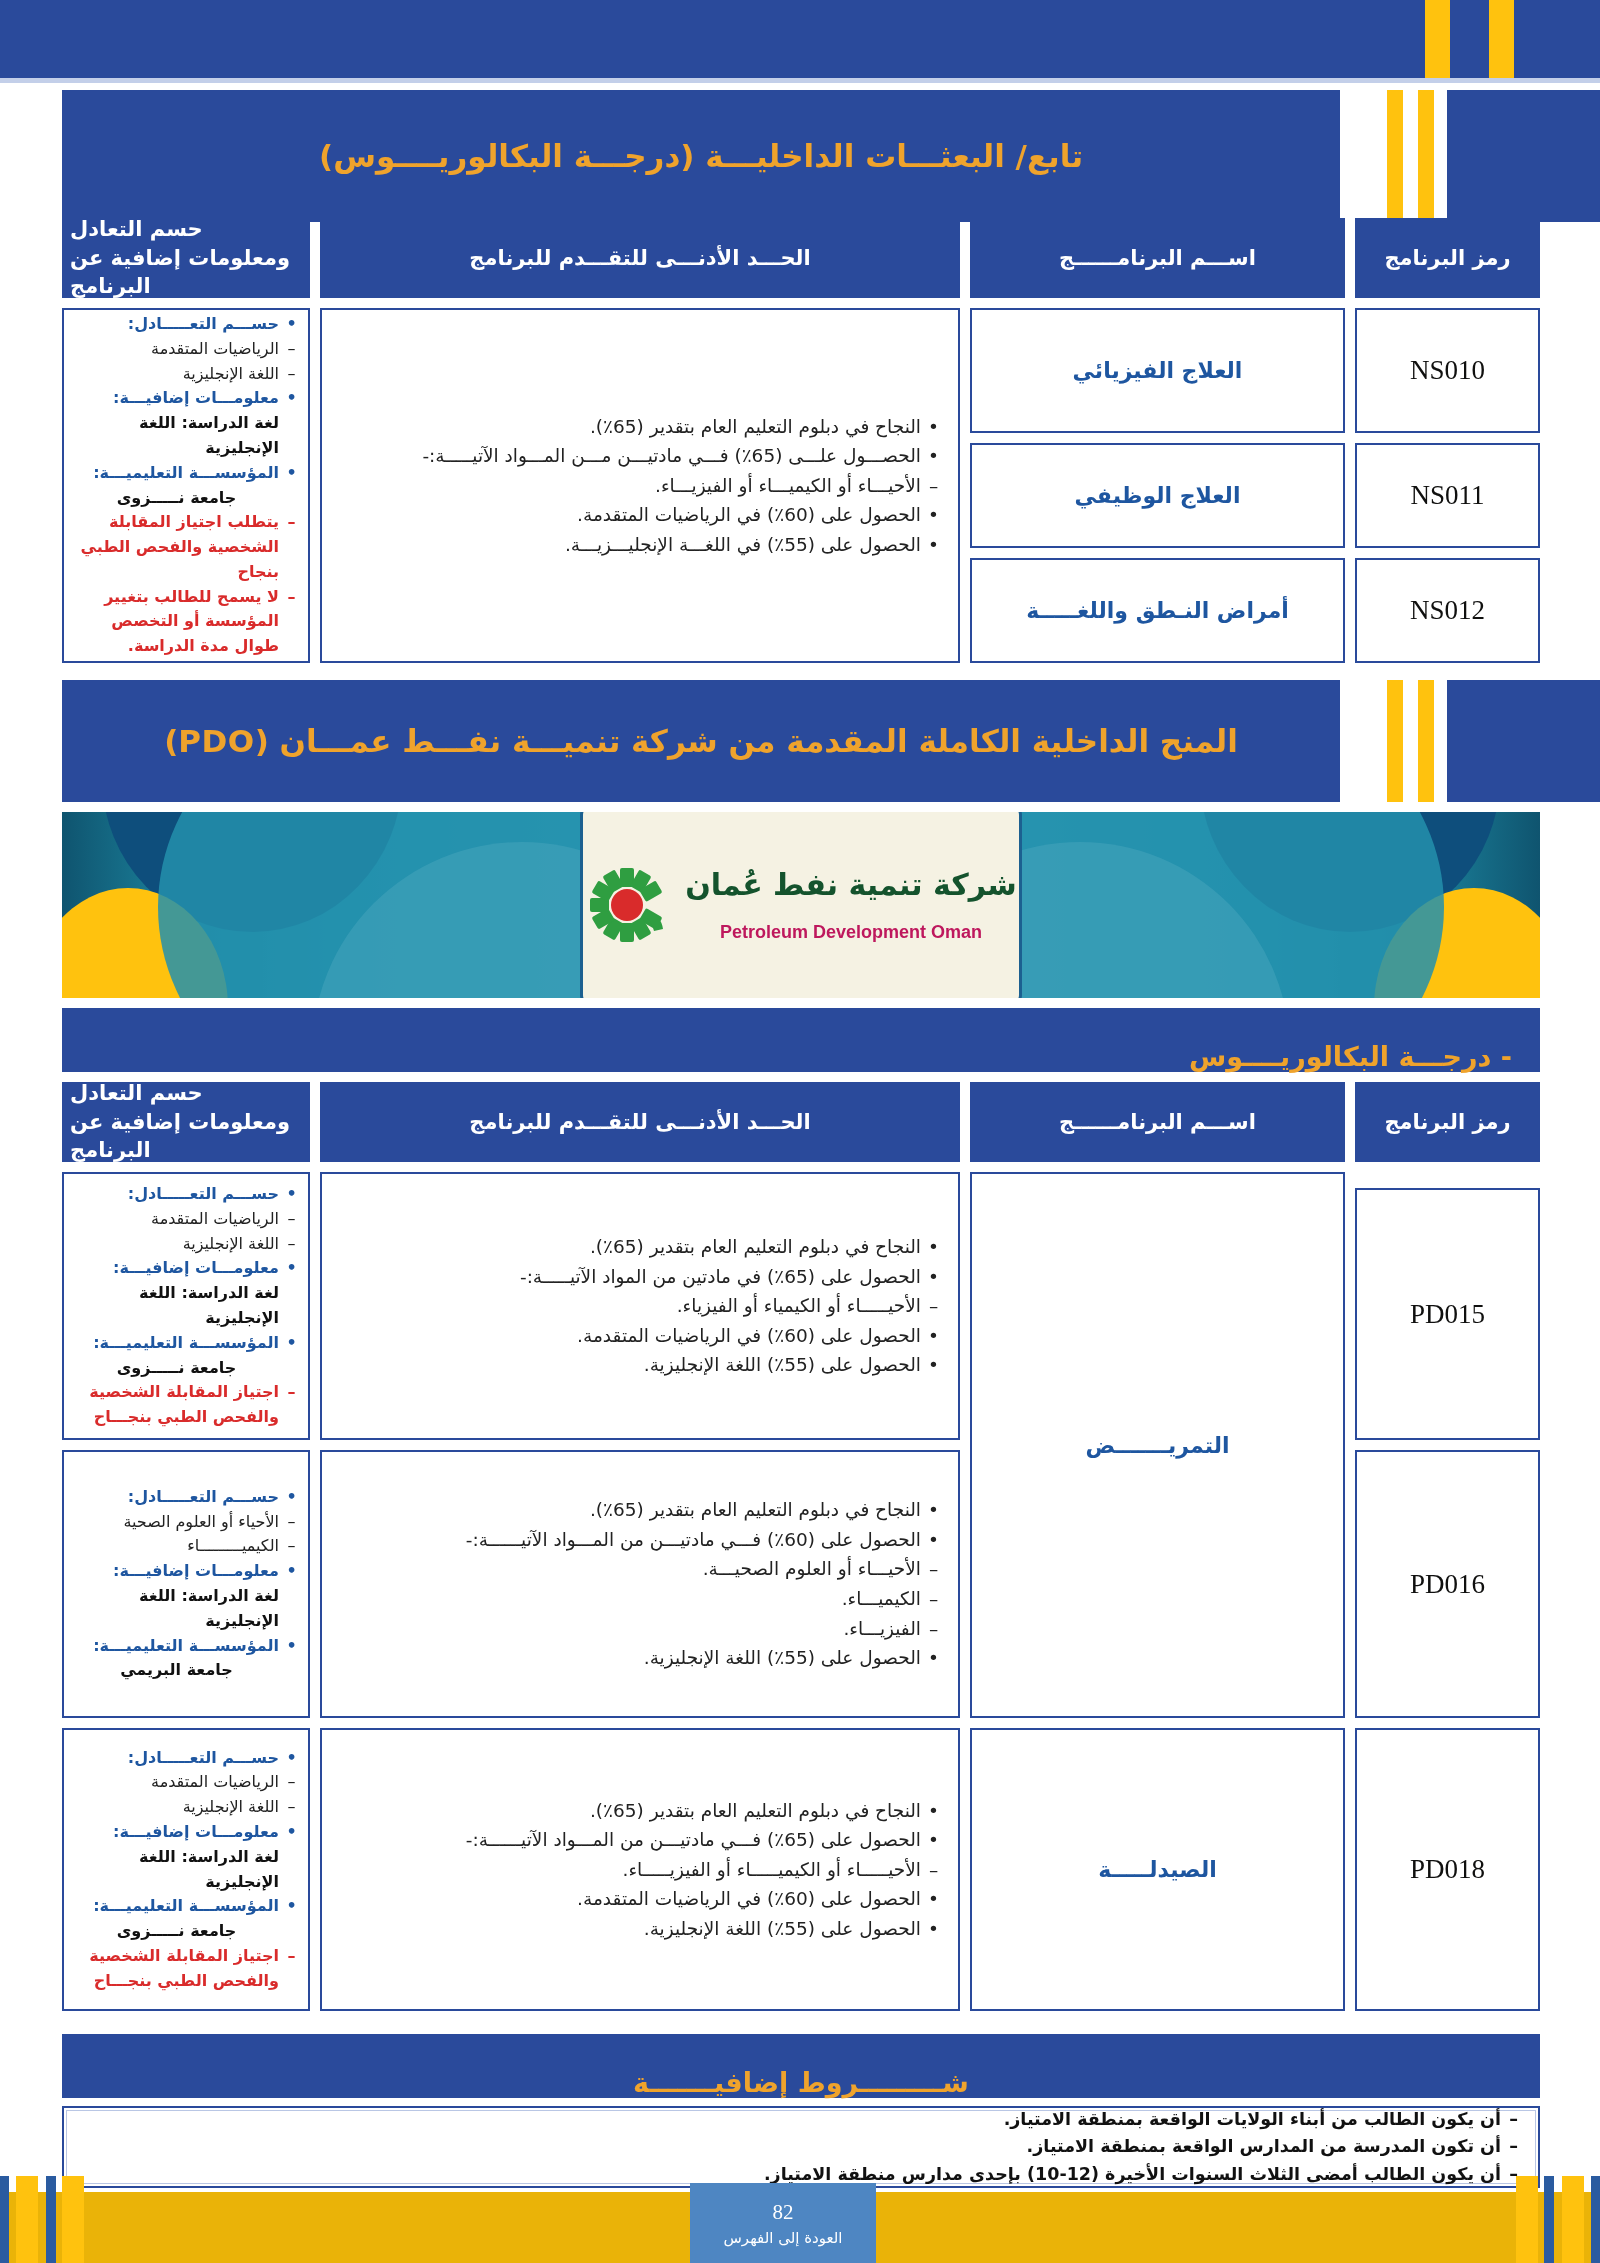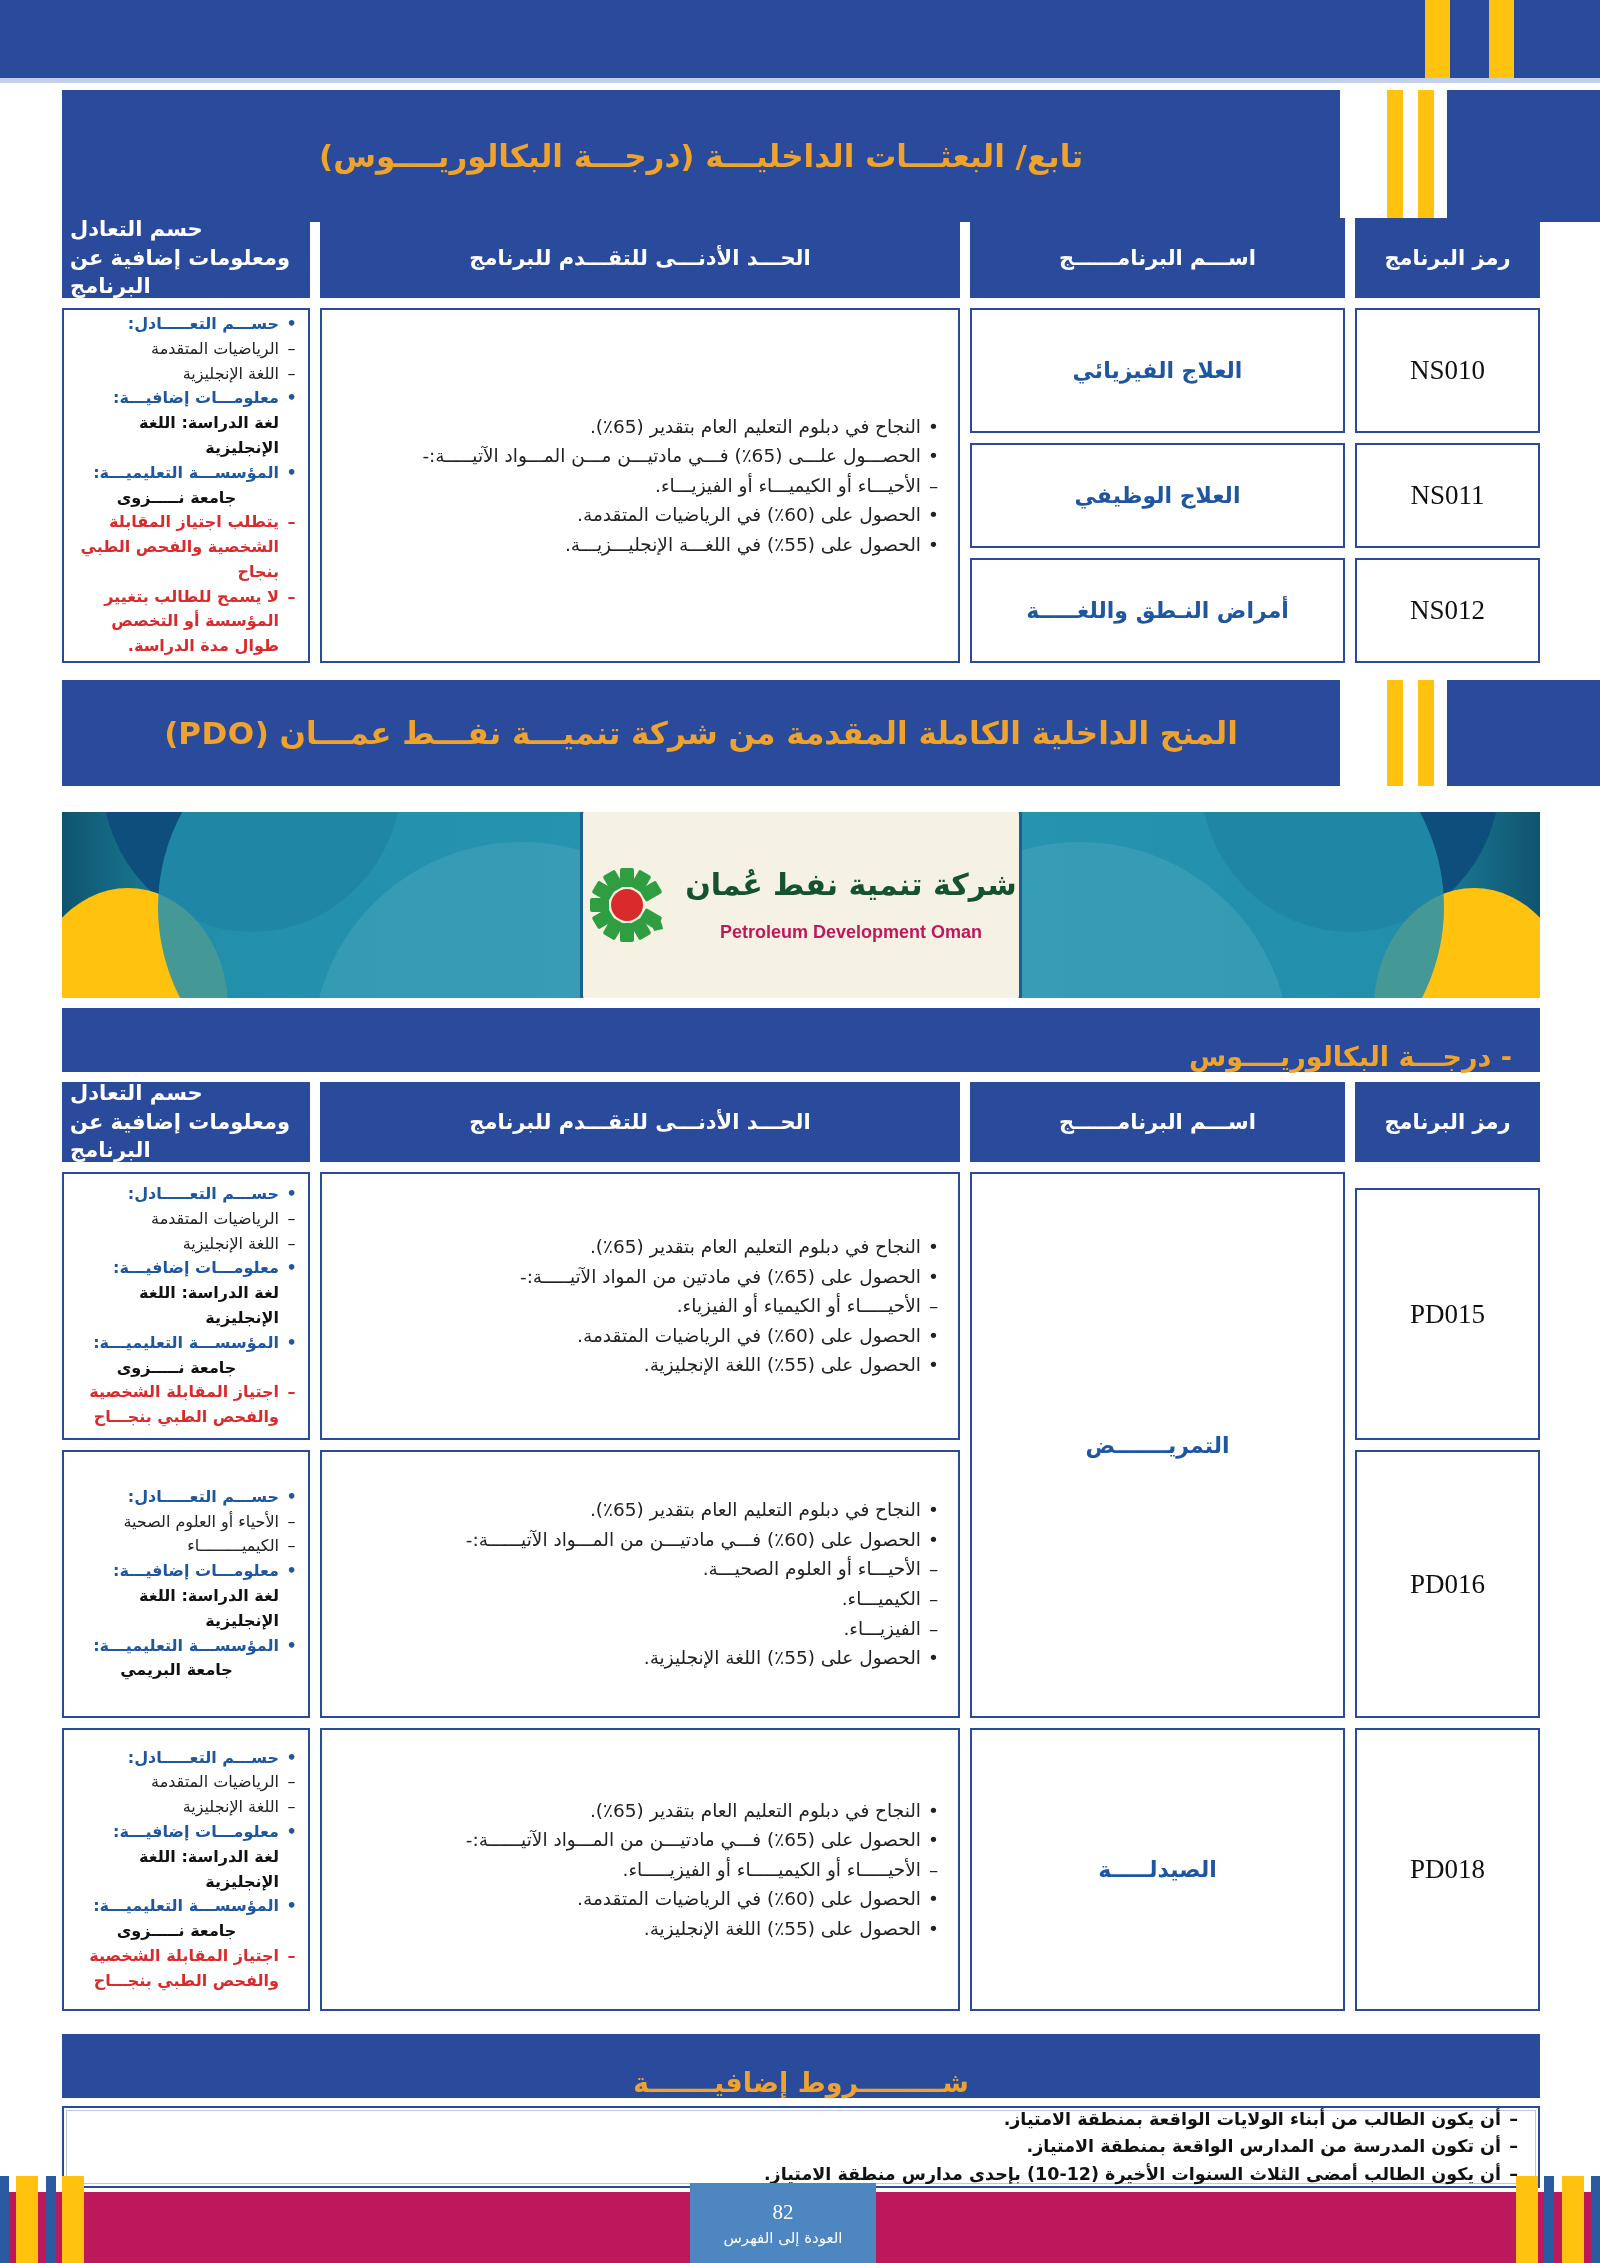--- a/index.html
+++ b/index.html
@@ -69,21 +69,21 @@
   .subbar span{color:#efa32c;font-weight:bold;font-size:27px;}
   .sb1{top:1008px;}
   .sb2{top:2034px;}
 
   
   .condbox{position:absolute;left:62px;top:2106px;width:1478px;height:82px;background:#ffffff;
     border:2px solid #2a4a9b;box-shadow:0 0 0 2px #ffffff inset,0 0 0 3px #b9c6e4 inset;
     box-sizing:border-box;padding:5px 18px;display:flex;flex-direction:column;justify-content:center;}
 
   
-  .footer{position:absolute;left:0;top:2192px;width:1600px;height:71px;background:#be185d;}
+  .footer{position:absolute;left:0;top:2192px;width:1600px;height:71px;background:#eab308;}
   .fs{position:absolute;top:-16px;height:87px;}
   .fs.b{background:#2a5ba0;}
   .fs.g{background:#ffc20e;}
   .footer .l1{left:0;width:9px;}
   .footer .l2{left:16px;width:22px;}
   .footer .l3{left:46px;width:10px;}
   .footer .l4{left:62px;width:22px;}
   .footer .r1{right:0;width:9px;}
   .footer .r2{right:16px;width:22px;}
   .footer .r3{right:46px;width:10px;}
@@ -181,21 +181,21 @@
           <span class="mk">–</span>
           <span class="tx">يتطلب اجتياز المقابلة الشخصية والفحص الطبي بنجاح</span>
         </div>
         <div class="ln red">
           <span class="mk">–</span>
           <span class="tx">لا يسمح للطالب بتغيير المؤسسة أو التخصص طوال مدة الدراسة.</span>
         </div>
       </div>
   </div>
 
-  <div class="titlebar" style="top:680px;height:106px;">
+  <div class="titlebar" style="top:680px;height:122px;">
     <div class="tb-main">
       <span>المنح الداخلية الكاملة المقدمة من شركة تنميـــة نفـــط عمـــان (PDO)</span>
     </div>
     <div class="tb-y y1"></div>
     <div class="tb-y y2"></div>
     <div class="tb-stub"></div>
   </div>
 
   <div class="banner">
     <div class="shape db1"></div>

